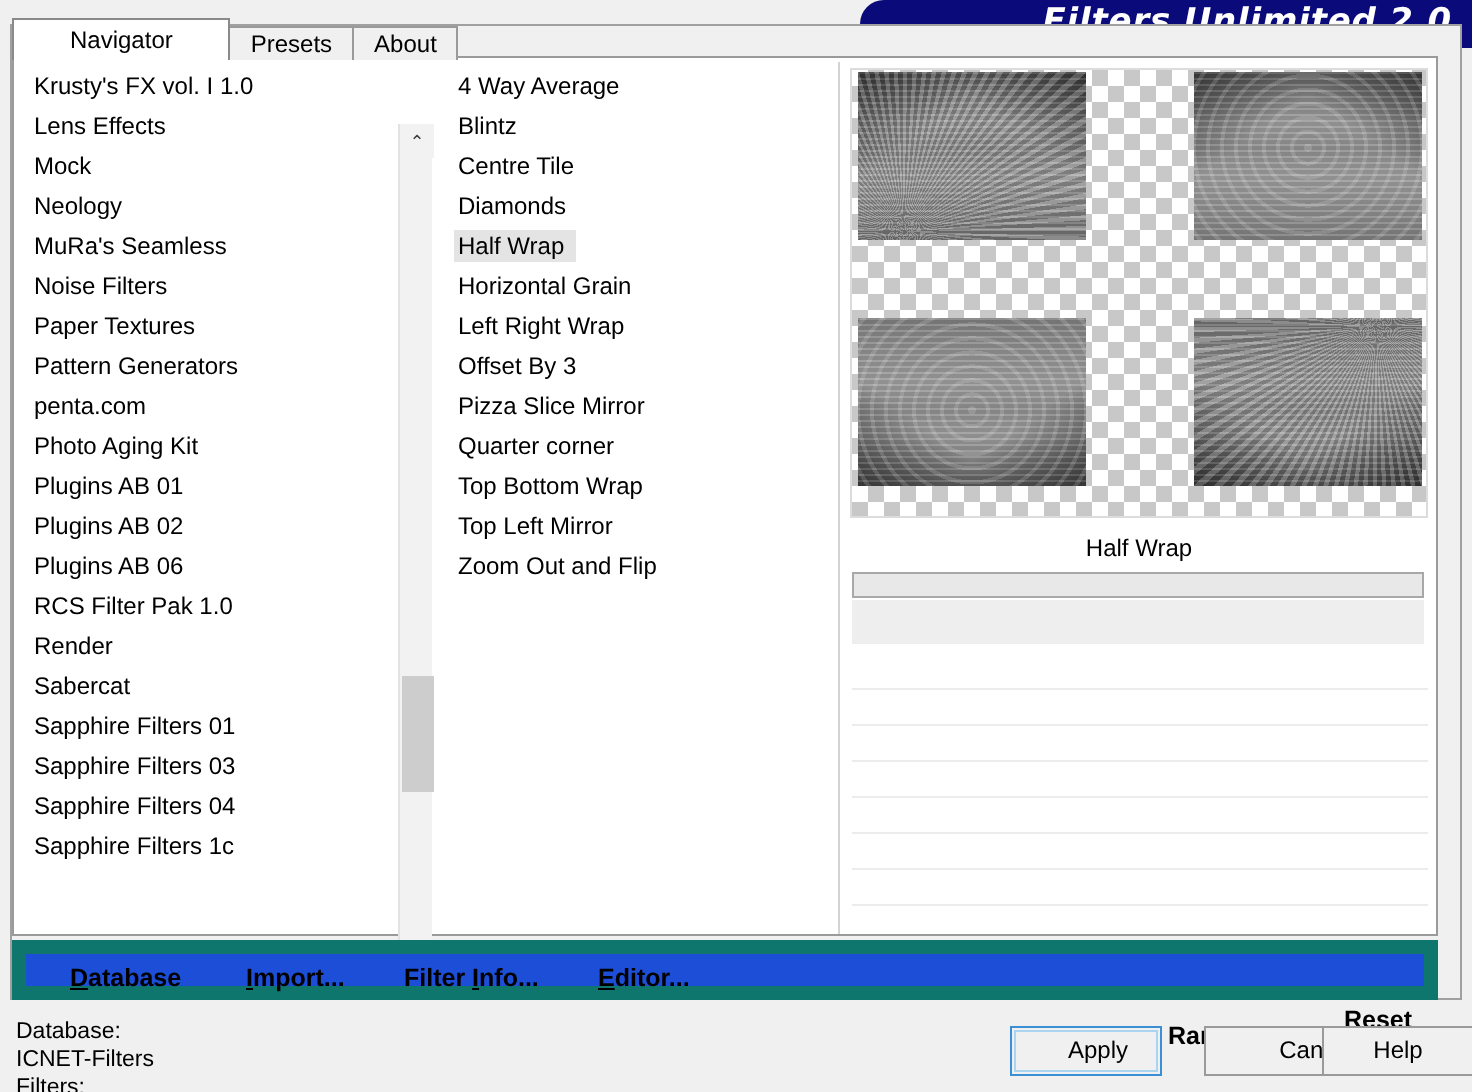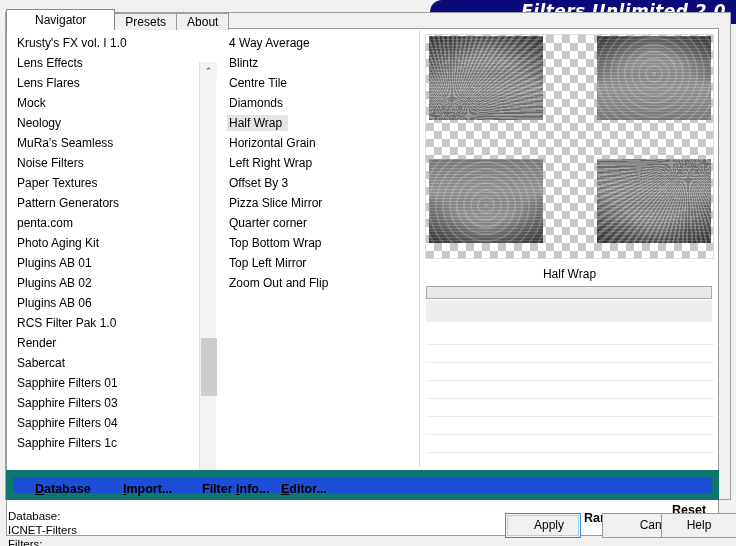--- a/index.html
+++ b/index.html
@@ -86,21 +86,21 @@
     z-index: 3;
     padding: 0 28px;
   }
 
   
   #content-panel {
     position: absolute;
     left: 6px;
     top: 28px;
     width: 713px;
-    height: 508px;
+    height: 440px;
     background: #ffffff;
     border: 1px solid #9a9a9a;
     box-sizing: border-box;
   }
 
   
   .list-col {
     position: absolute;
     top: 4px;
     background: #ffffff;
@@ -308,21 +308,21 @@
     top: 5px;
     font-size: 12.5px;
     font-weight: bold;
     color: #000;
     white-space: nowrap;
   }
   .menu-btn u { text-decoration: underline; }
   #menu-database   { left: 22px; }
   #menu-import     { left: 110px; }
   #menu-filterinfo { left: 189px; }
-  #menu-editor     { left: 268px; }
+  #menu-editor     { left: 286px; }
   #menu-randomize  { left: 571px; margin-top: 29px; }
   #menu-reset      { left: 659px; margin-top: 21px; }
 
   
   #status-area {
     position: absolute;
     left: 8px;
     top: 509px;
     font-size: 11.5px;
     line-height: 14px;
@@ -376,21 +376,20 @@
   <div class="tab">
     <span>About</span>
   </div>
 </div>
 
 <div id="content-panel">
 
   <div class="list-col" id="category-list">
       <div class="list-item"><span>Krusty's FX vol. I 1.0</span></div>
       <div class="list-item"><span>Lens Effects</span></div>
-      <div class="list-item"><span>Lens Flares</span></div>
       <div class="list-item"><span>Mock</span></div>
       <div class="list-item"><span>Neology</span></div>
       <div class="list-item"><span>MuRa's Seamless</span></div>
       <div class="list-item"><span>Noise Filters</span></div>
       <div class="list-item"><span>Paper Textures</span></div>
       <div class="list-item"><span>Pattern Generators</span></div>
       <div class="list-item"><span>penta.com</span></div>
       <div class="list-item"><span>Photo Aging Kit</span></div>
       <div class="list-item"><span>Plugins AB 01</span></div>
       <div class="list-item"><span>Plugins AB 02</span></div>

